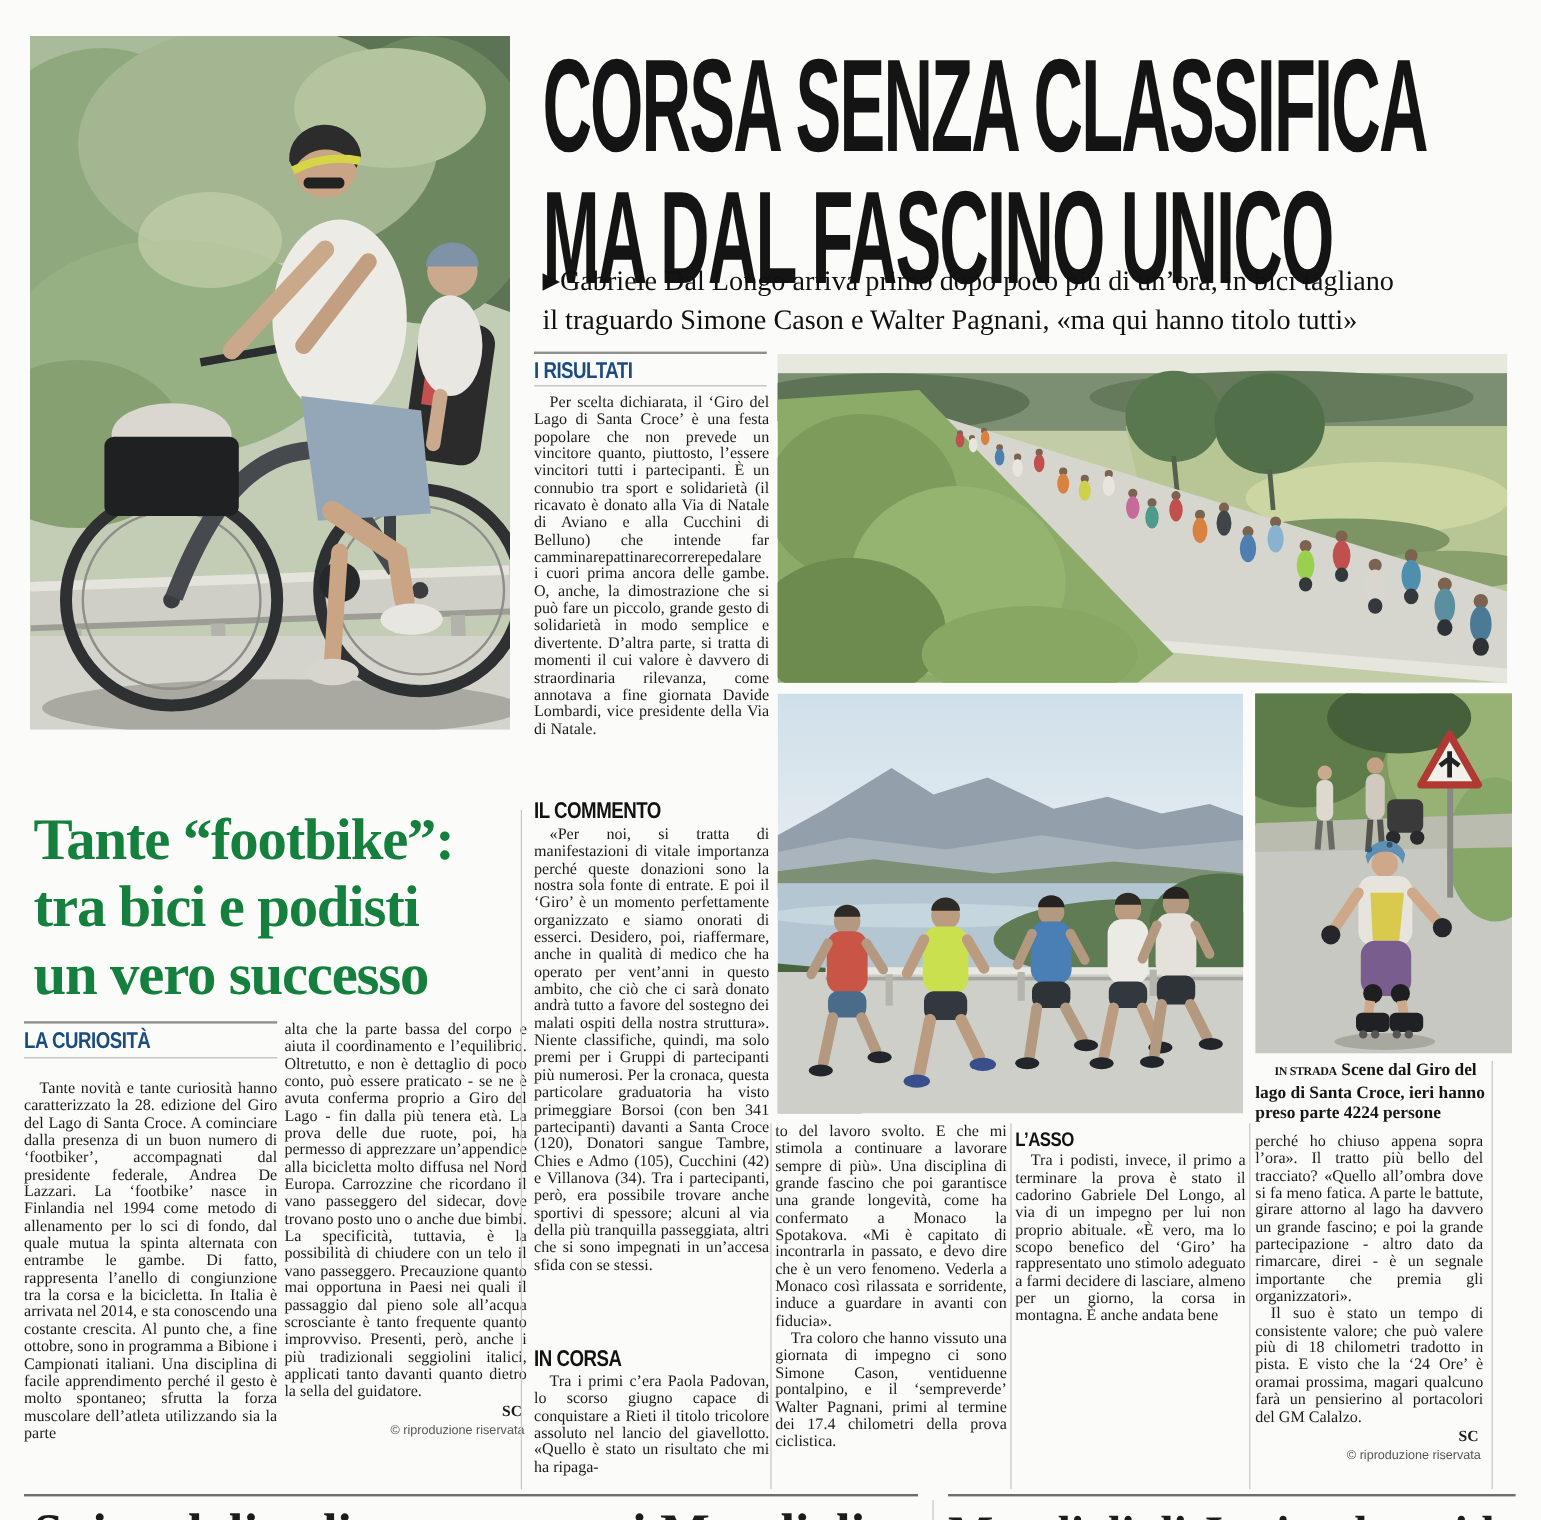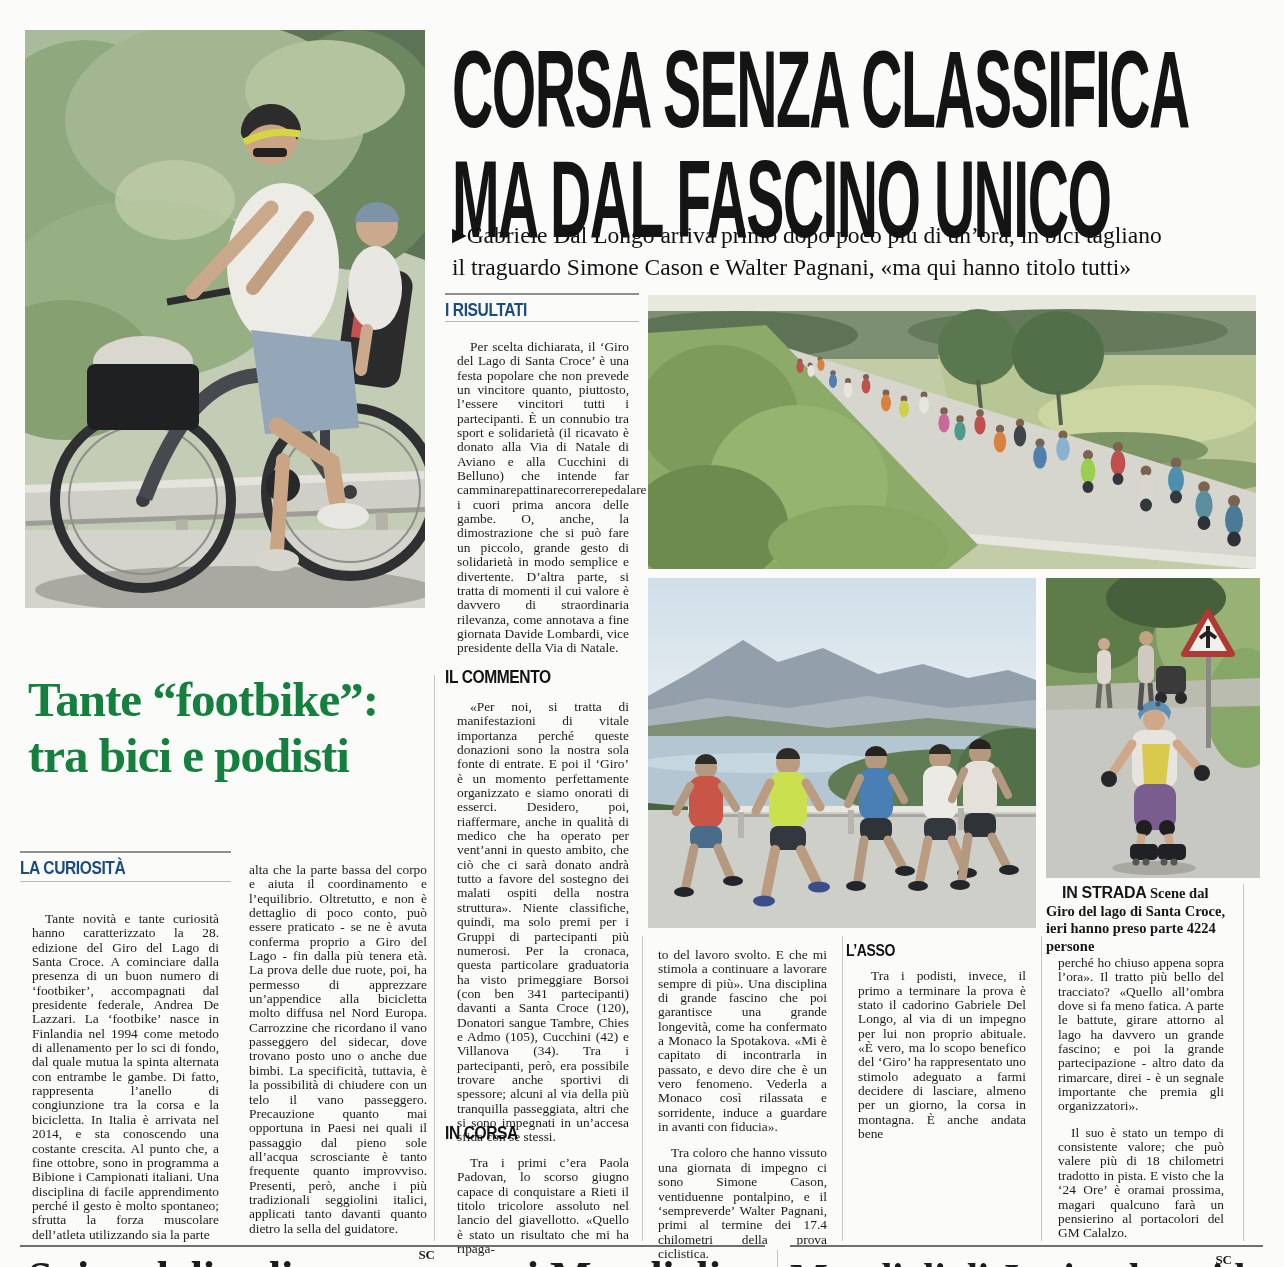--- a/index.html
+++ b/index.html
@@ -14,33 +14,33 @@
   .standfirst .arrow{font-size:19px;position:relative;top:-2px;}
   
   .sec-hdr{font-family:"Liberation Sans",sans-serif;font-weight:bold;font-size:19px;
            letter-spacing:-0.5px;transform:scaleX(0.82);transform-origin:0 0;white-space:nowrap;}
   .sec-blue{color:#1b4c80;}
   .sec-black{color:#121212;}
   .rule{background:#8f8f8b;}
   .hairline{background:#b9b9b5;}
   
   .bodytxt{font-size:13.4px;line-height:14.35px;text-align:justify;color:#1b1b1b;}
-  .bodytxt p{margin:12px;text-indent:13px;}
+  .bodytxt p{margin:0;text-indent:13px;}
   .bodytxt p.noindent{text-indent:0;}
   .bodytxt .inhdr{font-family:"Liberation Sans",sans-serif;font-weight:bold;font-size:16.5px;
                   letter-spacing:-0.5px;color:#121212;margin:7px 0 3px 0;transform:scaleX(0.85);
                   transform-origin:0 0;white-space:nowrap;}
   .byline{font-weight:bold;text-align:right;font-size:13px;margin-top:2px;padding-right:4px;}
   .copyr{font-family:"Liberation Sans",sans-serif;font-size:10.5px;color:#555;
          text-align:right;margin-top:2px;padding-right:2px;}
   
   .left-hl{font-size:49px;line-height:56px;font-weight:bold;color:#15803d;letter-spacing:-1px;}
   
   .caption{font-size:14.5px;line-height:17.5px;font-weight:bold;color:#161616;text-align:left;}
-  .caption .lead{font-family:Liberation Sans, sans-serif;font-size:16px;letter-spacing:-0.3px;padding-left:16px;}
+  .caption .lead{font-family:Liberation Serif, serif;font-size:10px;letter-spacing:-0.3px;padding-left:16px;}
   
   .teaser{overflow:hidden;height:14px;}
   .teaser div{font-size:44px;line-height:50px;font-weight:bold;color:#1c1c1c;white-space:nowrap;}
   .vrule{position:absolute;width:1px;background:#c6c6c2;}
 </style>
 </head>
 <body>
 
 <div class="page">
 
@@ -371,20 +371,21 @@
   <div class="abs bodytxt" style="left:1046px;top:944px;width:190px;">
     <p class="noindent">perché ho chiuso appena sopra l’ora». Il tratto più bello del tracciato? «Quello all’ombra dove si fa meno fatica. A parte le battute, girare attorno al lago ha davvero un grande fascino; e poi la grande partecipazione - altro dato da rimarcare, direi - è un segnale importante che premia gli organizzatori».</p>
     <p>Il suo è stato un tempo di consistente valore; che può valere più di 18 chilometri tradotto in pista. E visto che la ‘24 Ore’ è oramai prossima, magari qualcuno farà un pensierino al portacolori del GM Calalzo.</p>
     <div class="byline">SC</div>
     <div class="copyr">© riproduzione riservata</div>
   </div>
 
   <div class="abs left-hl" style="left:28px;top:672px;width:410px;">
     <div>Tante “footbike”:</div>
     <div>tra bici e podisti</div>
+    <div>un vero successo</div>
   </div>
 
   <div class="abs rule" style="left:20px;top:851px;width:211px;height:2px;"></div>
   <div class="abs sec-hdr sec-blue" style="left:20px;top:857px;">LA CURIOSITÀ</div>
   <div class="abs hairline" style="left:20px;top:881px;width:211px;height:1px;"></div>
 
   <div class="abs bodytxt" style="left:20px;top:900px;width:211px;">
     <p>Tante novità e tante curiosità hanno caratterizzato la 28. edizione del Giro del Lago di Santa Croce. A cominciare dalla presenza di un buon numero di ‘footbiker’, accompagnati dal presidente federale, Andrea De Lazzari. La ‘footbike’ nasce in Finlandia nel 1994 come metodo di allenamento per lo sci di fondo, dal quale mutua la spinta alternata con entrambe le gambe. Di fatto, rappresenta l’anello di congiunzione tra la corsa e la bicicletta. In Italia è arrivata nel 2014, e sta conoscendo una costante crescita. Al punto che, a fine ottobre, sono in programma a Bibione i Campionati italiani. Una disciplina di facile apprendimento perché il gesto è molto spontaneo; sfrutta la forza muscolare dell’atleta utilizzando sia la parte</p>
   </div>
   <div class="abs bodytxt" style="left:237px;top:851px;width:202px;">

